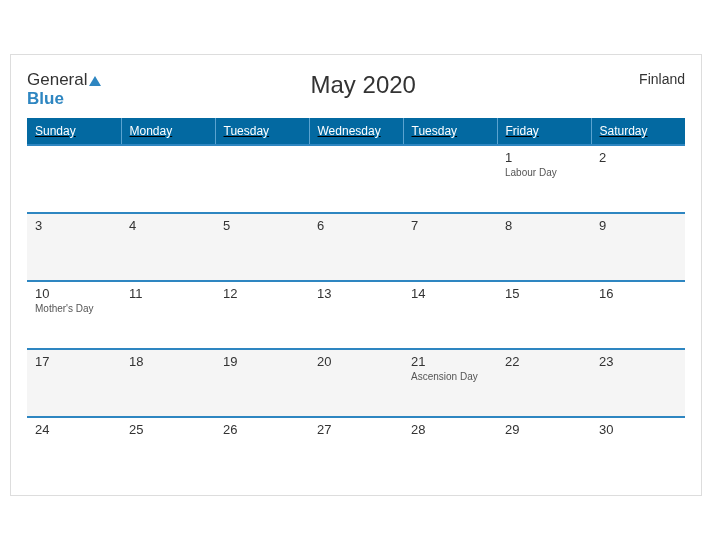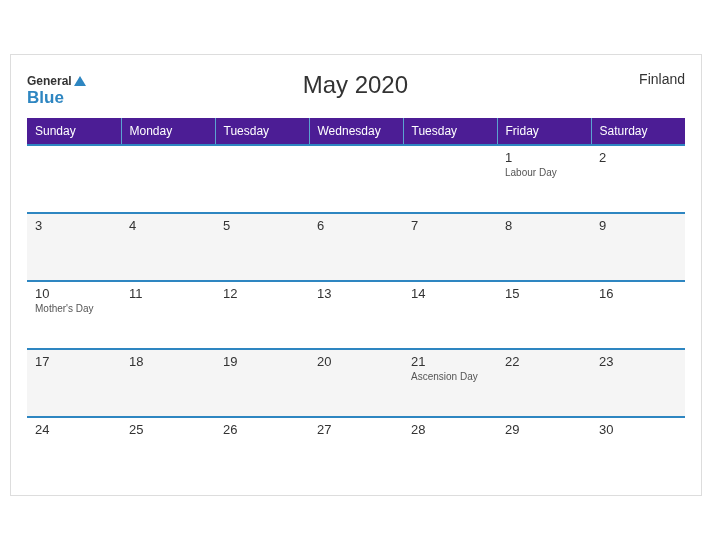--- a/index.html
+++ b/index.html
@@ -23,22 +23,22 @@
       align-items: flex-start;
       justify-content: space-between;
       margin-bottom: 10px;
     }
     .logo {
       display: flex;
       flex-direction: column;
       line-height: 1.1;
     }
     .logo-general {
-      font-size: 12px;
-      font-weight: bold;
+      font-size: 17px;
+      font-weight: normal;
       color: #333;
     }
     .logo-blue {
       font-size: 17px;
       font-weight: bold;
       color: #2e86c1;
     }
     .logo-triangle {
       display: inline-block;
       width: 0;
@@ -60,21 +60,22 @@
       font-size: 14px;
       color: #333;
       text-align: right;
       min-width: 60px;
     }
     table {
       width: 100%;
       border-collapse: collapse;
     }
     thead tr {
-      background-color: #4c1d95;
+      background-color: #0369a1;
+      text-decoration: underline;
     }
     thead th {
       color: #fff;
       font-size: 12px;
       font-weight: normal;
       padding: 6px 8px;
       text-align: left;
       border-right: 1px solid #5ba3d0;
     }
     thead th:last-child {

